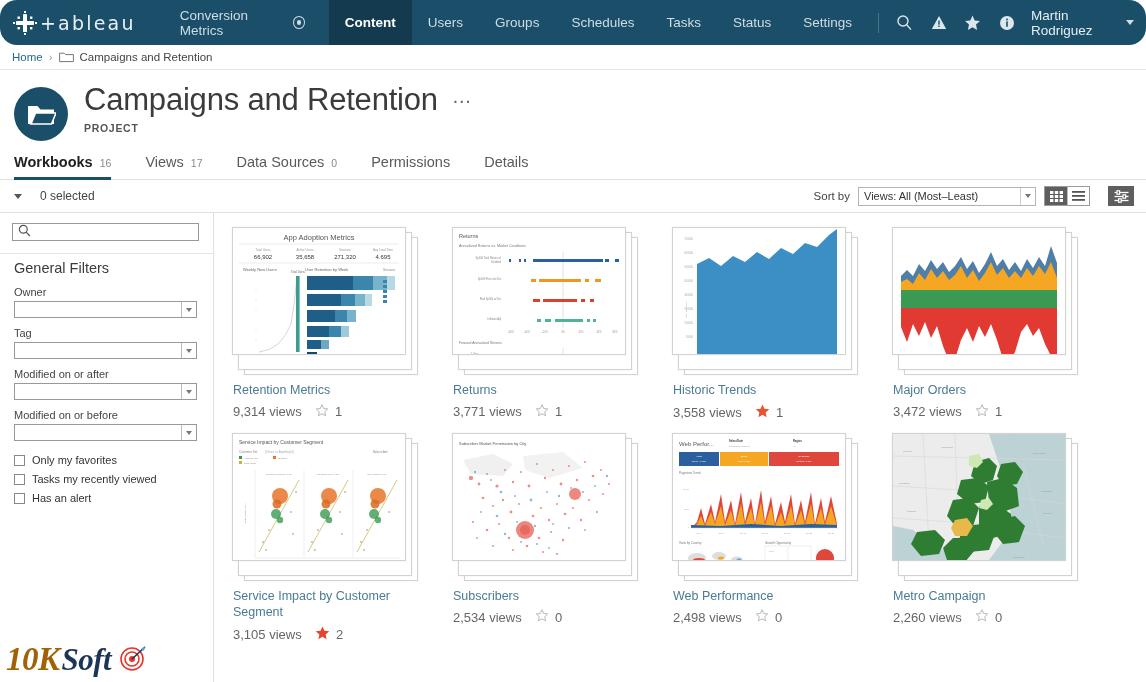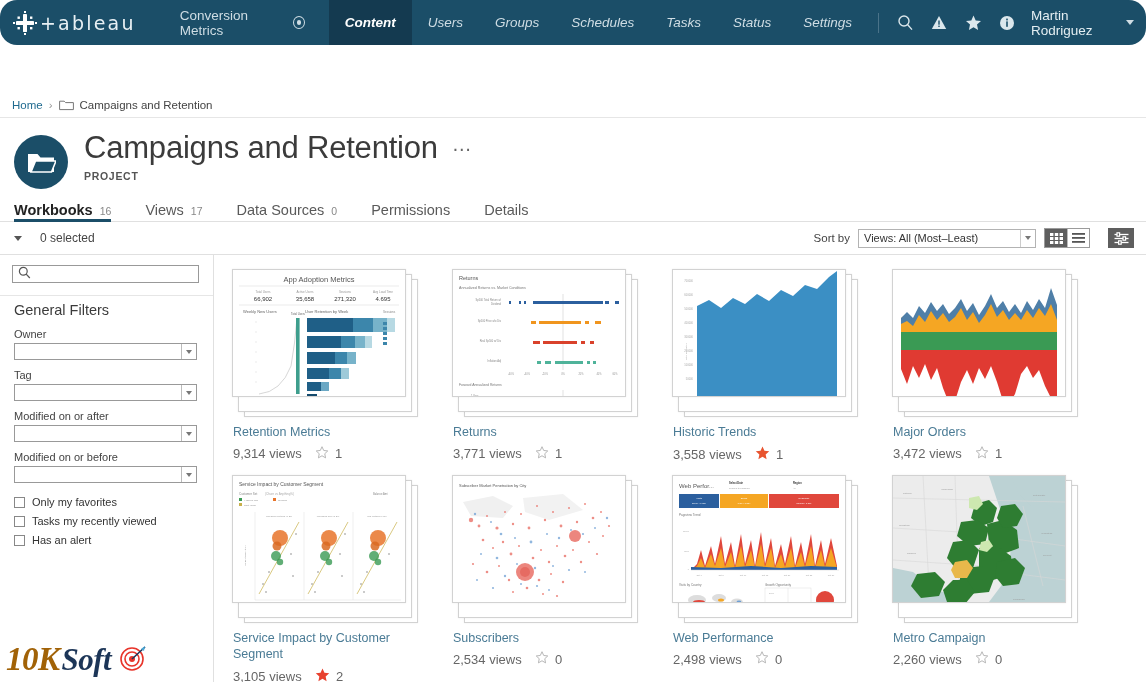--- a/index.html
+++ b/index.html
@@ -40,21 +40,21 @@
   }
   .site-dot {
     width: 13px; height: 13px; border-radius: 50%;
     border: 1.4px solid #cfdde4; position: relative;
     display: inline-block;
   }
   .site-dot::after {
     content: ""; position: absolute; left: 3.1px; top: 3.1px;
     width: 4.6px; height: 4.6px; border-radius: 50%; background: #cfdde4;
   }
-  .navlinks { display: flex; align-items: stretch; height: 45px; font-style: italic; }
+  .navlinks { display: flex; align-items: stretch; height: 45px; }
   .navlink {
     display: flex; align-items: center; padding: 0 16px;
     color: #cfdde4; font-size: 13.5px; cursor: pointer;
     height: 45px; white-space: nowrap;
   }
   .navlink.active { background: #143a50; color: #ffffff; font-weight: bold; }
   .nav-sep {
     width: 1px; height: 20px; background: #4a7389;
     align-self: center; margin: 0 10px;
   }
@@ -71,21 +71,21 @@
   }
   .caret-down {
     width: 0; height: 0; border-left: 4px solid transparent;
     border-right: 4px solid transparent; border-top: 5px solid #cfdde4;
   }
 
   
   .breadcrumb {
     height: 25px; display: flex; align-items: center;
     padding-left: 12px; font-size: 11.5px; color: #666;
-    border-bottom: 1px solid #e6e6e6; background: #fff; margin-top: 48px;
+    border-bottom: 1px solid #e6e6e6; background: #fff;
   }
   .bc-link { color: #1f6a8f; cursor: pointer; }
   .bc-sep { margin: 0 6px; color: #999; }
   .bc-folder { margin-right: 6px; display: flex; align-items: center; }
   .bc-current { color: #444; }
 
   
   .project-header {
     padding: 14px 0 0 14px; background: #fff;
   }
@@ -111,21 +111,21 @@
   }
 
   
   .tabs {
     display: flex; align-items: flex-end; gap: 0;
     padding-left: 14px; margin-top: 12px;
     border-bottom: 1px solid #e0e0e0; background: #fff;
   }
   .tab {
     display: flex; align-items: baseline; gap: 7px;
-    padding: 0 0 1px 0; margin-right: 34px;
+    padding: 0 0 7px 0; margin-right: 34px;
     font-size: 14.5px; color: #5a5a5a; cursor: pointer;
     border-bottom: 3px solid transparent; position: relative; top: 1px;
   }
   .tab.active { color: #222; font-weight: bold; border-bottom-color: #1b4e68; }
   .tab .cnt { font-size: 10.5px; color: #888; font-weight: normal; }
 
   
   .toolbar {
     height: 33px; display: flex; align-items: center;
     justify-content: space-between; padding: 0 12px 0 14px;

